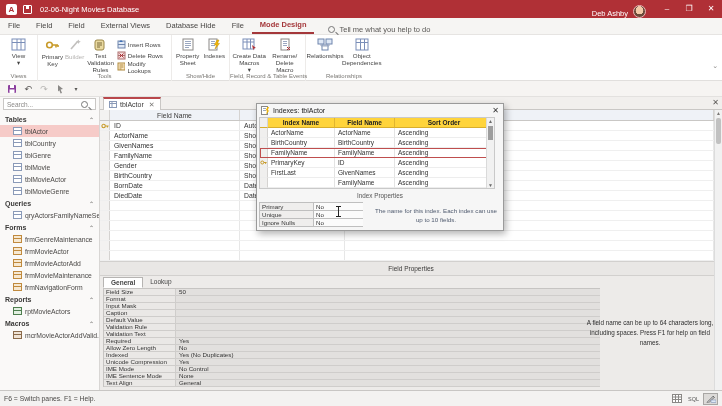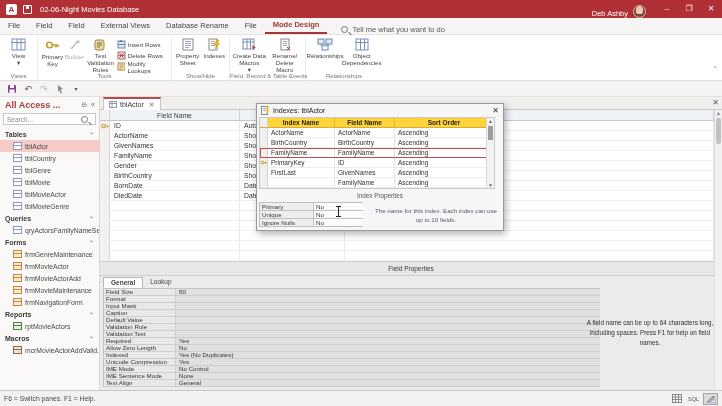--- a/index.html
+++ b/index.html
@@ -129,26 +129,26 @@
     <span class="winbtn">❐</span>
     <span class="winbtn">✕</span>
   </div>
 </div>
 
 <div class="menubar">
   <span class="mi">File</span>
   <span class="mi">Field</span>
   <span class="mi">Field</span>
   <span class="mi">External Views</span>
-  <span class="mi">Database Rename</span>
+  <span class="mi">Database Hide</span>
   <span class="mi">File</span>
   <span class="mi active">Mode Design</span>
   <span class="tellme">
     <span class="mag"></span>
-    <span>Tell me what you want to do</span>
+    <span>Tell me what you help to do</span>
   </span>
 </div>
 
 <div class="ribbon">
   <div class="rgroup" style="width:38px">
     <div class="bigbtn">
       <svg width="15" height="13">
           <rect x="1" y="1" width="13" height="11" fill="#fff" stroke="#7a8eb8"></rect>
           <path d="M1 4.5H14M6 1V12M10 1V12" stroke="#7a8eb8" fill="none"></path>
         </svg>
@@ -282,27 +282,20 @@
   <span class="qbtn" style="color:#b8b6b4">↷</span>
   <span class="qbtn">
     <svg width="9" height="10" style="margin:auto">
         <path d="M2 1l5 4-2.4.4L6 9l-1.4.6-1.3-3.4L2 7.6z" fill="#8a8886"></path>
       </svg>
   </span>
   <span class="qbtn" style="font-size:6px">▾</span>
 </div>
 
 <div class="nav">
-  <div class="nav-h">
-    <span>All Access ...</span>
-    <span class="ics">
-      <span>⊖</span>
-      <span>«</span>
-    </span>
-  </div>
   <div class="navsearch">
     <span class="ph">Search...</span>
     <span class="mag"></span>
   </div>
 
   <div class="ghead">
       <span>Tables</span>
       <span class="car">⌃</span>
     </div>
   <div class="nitem sel">

